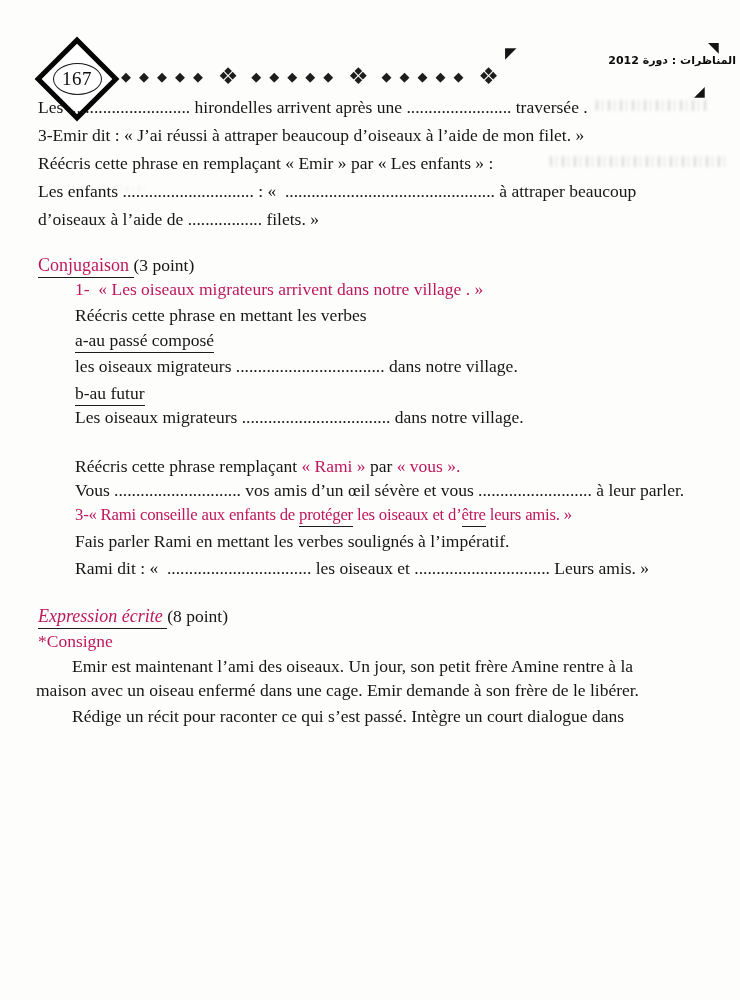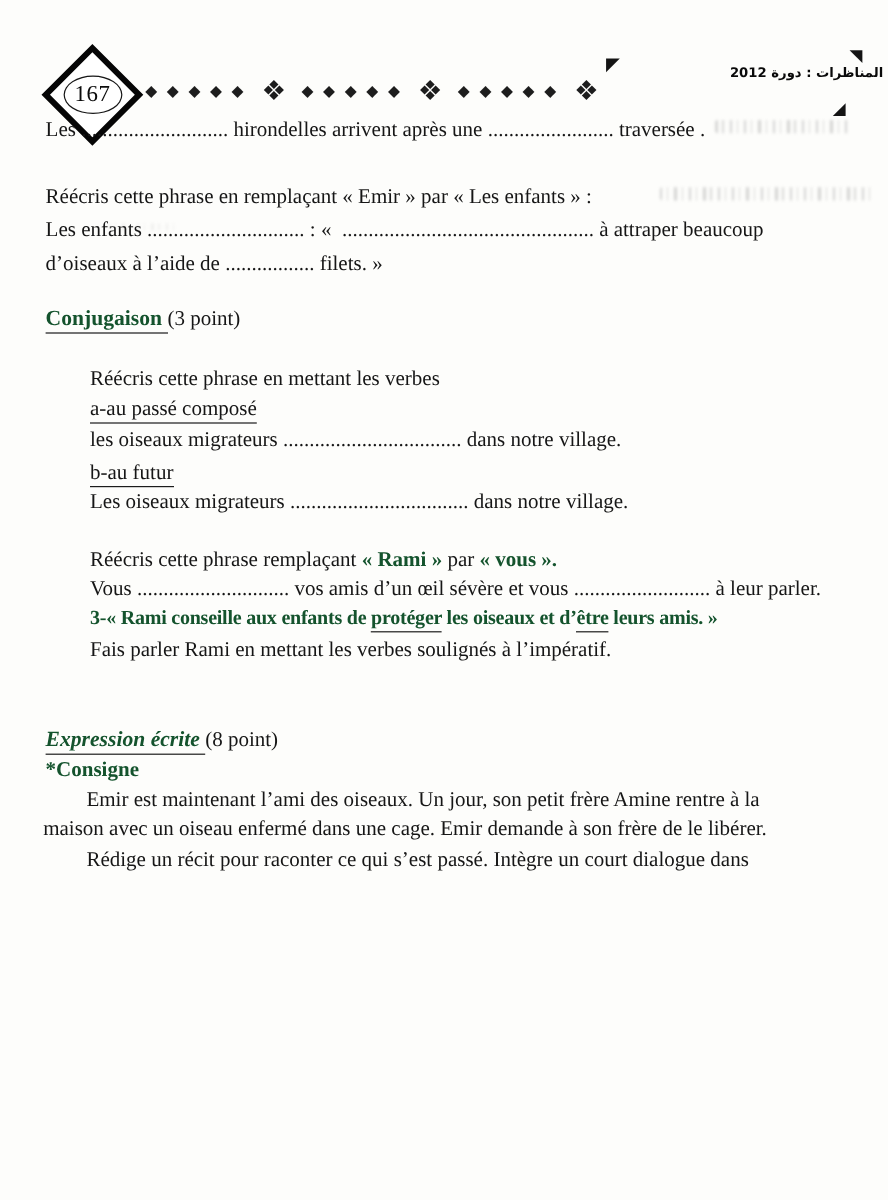--- a/index.html
+++ b/index.html
@@ -18,21 +18,21 @@
   .orn-s{font-size:13px;letter-spacing:8px;}
   .orn-c{font-size:23px;margin-left:-6px;}
   .title{position:absolute;right:4px;top:54px;font-family:"DejaVu Sans",sans-serif;
         font-weight:bold;font-size:11px;color:#0a0a0a;}
   .mark{position:absolute;font-family:"DejaVu Sans",sans-serif;color:#141414;line-height:1;}
   .m-tl{left:505px;top:46px;font-size:15px;}
   .m-tr{left:708px;top:40px;font-size:14px;}
   .m-br{left:694px;top:84px;font-size:14px;}
   
   .ln{position:absolute;font-size:17.5px;line-height:22px;white-space:pre;}
-  .b{font-weight:bold;color:#14532d;}
+  .b{font-weight:normal;color:#be185d;}
   .i{font-style:italic;text-align:center;}
   .u{border-bottom:1.7px solid #1c1c1c;padding-bottom:1.5px;}
   .h{font-size:18px;}
   .fit{font-size:16.7px;letter-spacing:-0.2px;}
   
   .art{position:absolute;filter:blur(1.4px);opacity:.38;border-radius:2px;
        background:repeating-linear-gradient(90deg,#8f8f8f 0 2px,transparent 2px 6px,#9b9b9b 6px 7px,transparent 7px 12px);}
 </style>
 </head>
 <body>
@@ -55,34 +55,37 @@
     <span class="orn-s">◆◆◆◆◆</span>
     <span class="orn-c">❖</span>
   </div>
 
   <span class="mark m-tl">◤</span>
   <span class="mark m-tr">◥</span>
   <span class="mark m-br">◢</span>
   <div class="title" dir="rtl">المناظرات : دورة 2012</div>
 
   <div class="ln" style="top:96px;left:38px"><span>Les ............................ hirondelles arrivent après une ........................ traversée .</span></div>
+  <div class="ln" style="top:124px;left:38px"><span>3-Emir dit : « J’ai réussi à attraper beaucoup d’oiseaux à l’aide de mon filet. »</span></div>
   <div class="ln" style="top:152px;left:38px"><span>Réécris cette phrase en remplaçant « Emir » par « Les enfants » :</span></div>
   <div class="ln" style="top:180px;left:38px"><span>Les enfants .............................. : «  ................................................ à attraper beaucoup</span></div>
   <div class="ln" style="top:208px;left:38px"><span>d’oiseaux à l’aide de ................. filets. »</span></div>
 
   <div class="ln" style="top:254px;left:38px"><span class="b u h">Conjugaison </span><span>(3 point)</span></div>
+  <div class="ln b" style="top:278px;left:75px"><span>1-  « Les oiseaux migrateurs arrivent dans notre village . »</span></div>
   <div class="ln" style="top:304px;left:75px"><span>Réécris cette phrase en mettant les verbes</span></div>
   <div class="ln" style="top:329px;left:75px"><span class="u">a-au passé composé</span></div>
   <div class="ln" style="top:355px;left:75px"><span>les oiseaux migrateurs .................................. dans notre village.</span></div>
   <div class="ln" style="top:382px;left:75px"><span class="u">b-au futur</span></div>
   <div class="ln" style="top:406px;left:75px"><span>Les oiseaux migrateurs .................................. dans notre village.</span></div>
   <div class="ln" style="top:455px;left:75px"><span>Réécris cette phrase remplaçant </span><span class="b">« Rami »</span><span> par </span><span class="b">« vous ».</span></div>
   <div class="ln" style="top:479px;left:75px"><span>Vous ............................. vos amis d’un œil sévère et vous .......................... à leur parler.</span></div>
   <div class="ln b fit" style="top:504px;left:75px"><span>3-« Rami conseille aux enfants de </span><span class="u">protéger</span><span> les oiseaux et d’</span><span class="u">être</span><span> leurs amis. »</span></div>
   <div class="ln" style="top:530px;left:75px"><span>Fais parler Rami en mettant les verbes soulignés à l’impératif.</span></div>
+  <div class="ln" style="top:557px;left:75px"><span>Rami dit : «  ................................. les oiseaux et ............................... Leurs amis. »</span></div>
 
   <div class="ln" style="top:605px;left:38px"><span class="b i u h">Expression écrite </span><span>(8 point)</span></div>
   <div class="ln b" style="top:630px;left:38px"><span>*Consigne</span></div>
   <div class="ln" style="top:679px;left:36px"><span>maison avec un oiseau enfermé dans une cage. Emir demande à son frère de le libérer.</span></div>
   <div class="ln" style="top:655px;left:72px"><span>Emir est maintenant l’ami des oiseaux. Un jour, son petit frère Amine rentre à la</span></div>
   <div class="ln" style="top:705px;left:72px"><span>Rédige un récit pour raconter ce qui s’est passé. Intègre un court dialogue dans</span></div>
 
   <div class="art" style="left:596px;top:100px;width:114px;height:11px"></div>
   <div class="art" style="left:550px;top:156px;width:178px;height:11px"></div>
   <div class="art" style="left:90px;top:186px;width:60px;height:6px;opacity:.12"></div>

